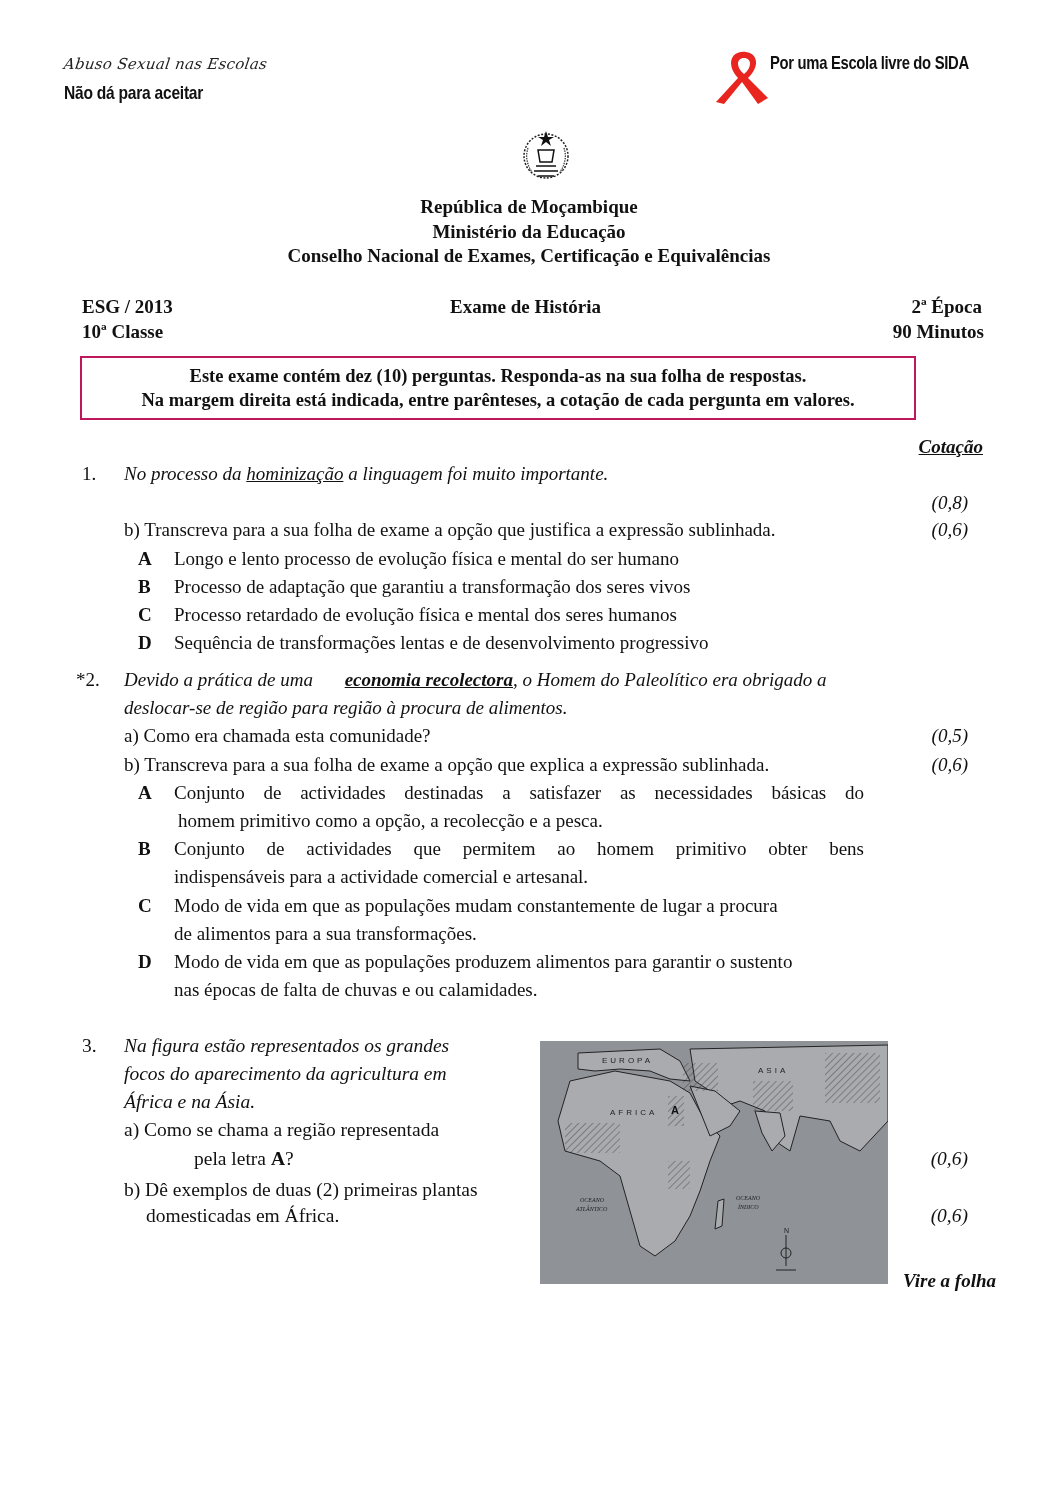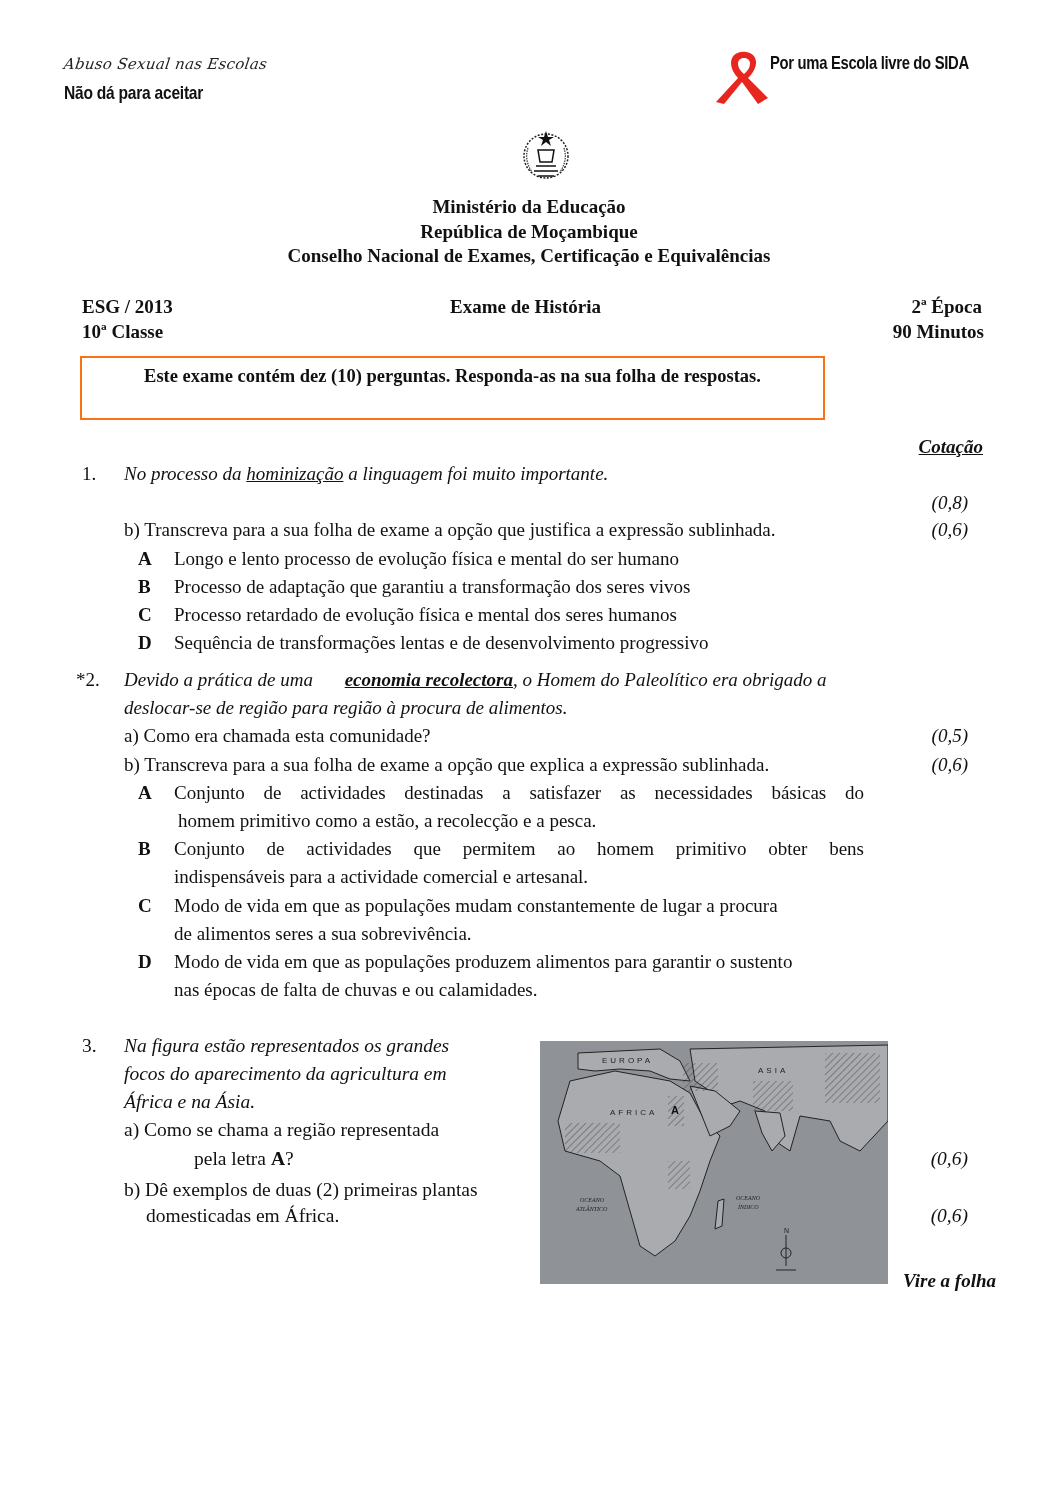--- a/index.html
+++ b/index.html
@@ -9,21 +9,21 @@
   .banner-cursive { left: 64px; top: 55px; font-family: "DejaVu Serif", serif; font-style: italic;
                     font-size: 15px; letter-spacing: 0.3px; color: #222; transform: skewX(-8deg); }
   .banner-bold { left: 64px; top: 82px; font-family: "Liberation Sans", sans-serif; font-weight: bold;
                  font-size: 19px; transform: scaleX(0.82); transform-origin: left; letter-spacing: -0.3px; }
   .ribbon { left: 708px; top: 48px; width: 70px; height: 58px; }
   .sida { left: 770px; top: 52px; font-family: "Liberation Sans", sans-serif; font-weight: bold; font-size: 19px;
           transform: scaleX(0.78); transform-origin: left; letter-spacing: -0.4px; white-space: nowrap; }
   .emblem { left: 516px; top: 128px; width: 60px; height: 58px; }
   .center-head { left: 0; width: 1058px; text-align: center; font-weight: bold; font-size: 19px; line-height: 24.5px; }
   .meta { font-weight: bold; font-size: 19px; line-height: 25px; }
-  .notice { left: 80px; top: 356px; width: 745px; height: 64px; border: 2px solid #f97316; box-sizing: border-box;
+  .notice { left: 80px; top: 356px; width: 836px; height: 64px; border: 2px solid #be185d; box-sizing: border-box;
             text-align: center; font-weight: bold; font-size: 18.5px; line-height: 24px; padding-top: 6px; }
   .cot-head { right: 75px; top: 436px; font-weight: bold; font-style: italic; font-size: 19px;
               text-decoration: underline; }
   .row { left: 0; width: 1058px; height: 28px; font-size: 19px; line-height: 28px; }
   .num { position: absolute; left: 82px; }
   .num.star { left: 76px; }
   .q-text { position: absolute; left: 124px; font-style: italic; }
   .sub { position: absolute; left: 124px; }
   .cot { position: absolute; right: 90px; font-style: italic; }
   .opt-letter { position: absolute; left: 138px; font-weight: bold; }
@@ -48,33 +48,34 @@
 
 <svg class="abs emblem" viewBox="0 0 60 58">
   <circle cx="30" cy="28" r="22" fill="none" stroke="#222" stroke-width="1.5" stroke-dasharray="2 1.5"></circle>
   <polygon points="30,3 32,9 38,9 33,12 35,18 30,14 25,18 27,12 22,9 28,9" fill="#111"></polygon>
   <path d="M22 22 L38 22 L36 34 L24 34 Z" fill="none" stroke="#111" stroke-width="1.5"></path>
   <path d="M20 38 L40 38 M18 43 L42 43 M22 48 L38 48" stroke="#111" stroke-width="1.5"></path>
   <path d="M12 20 Q8 32 16 44 M48 20 Q52 32 44 44" fill="none" stroke="#333" stroke-width="1.2" stroke-dasharray="1.5 1"></path>
 </svg>
 
 <div class="abs center-head" style="top:195px;">
+  <div>República de Moçambique</div>
   <div>Ministério da Educação</div>
-  <div>República de Moçambique</div>
   <div>Conselho Nacional de Exames, Certificação e Equivalências</div>
 </div>
 
 <div class="abs meta" style="left:82px; top:294px;">ESG / 2013</div>
 <div class="abs meta" style="left:82px; top:319px;">10ª Classe</div>
 <div class="abs meta" style="left:450px; top:294px;">Exame de História</div>
 <div class="abs meta" style="right:76px; top:294px;">2ª Época</div>
 <div class="abs meta" style="right:74px; top:319px;">90 Minutos</div>
 
 <div class="abs notice">
   <div>Este exame contém dez (10) perguntas. Responda-as na sua folha de respostas.</div>
+  <div>Na margem direita está indicada, entre parênteses, a cotação de cada pergunta em valores.</div>
 </div>
 
 <div class="abs cot-head">Cotação</div>
 
 <div class="abs row" style="top:460px;">
   <span class="num">1.</span>
   <span class="q-text"><span>No processo da </span><span class="under">hominização</span><span> a linguagem foi muito importante.</span></span>
 </div>
 <div class="abs row" style="top:489px;">
   <span class="cot">(0,8)</span>
@@ -114,35 +115,35 @@
 <div class="abs row" style="top:751px;">
   <span class="sub">b) Transcreva para a sua folha de exame a opção que explica a expressão sublinhada.</span>
   <span class="cot">(0,6)</span>
 </div>
 
 <div class="abs row" style="top:779px;">
   <span class="opt-letter">A</span>
   <span class="justified">Conjunto de actividades destinadas a satisfazer as necessidades básicas do</span>
 </div>
 <div class="abs row" style="top:807px;">
-  <span class="opt-text" style="left:178px;">homem primitivo como a estão, a recolecção e a pesca.</span>
+  <span class="opt-text" style="left:178px;">homem primitivo como a opção, a recolecção e a pesca.</span>
 </div>
 <div class="abs row" style="top:835px;">
   <span class="opt-letter">B</span>
   <span class="justified">Conjunto de actividades que permitem ao homem primitivo obter bens</span>
 </div>
 <div class="abs row" style="top:863px;">
   <span class="opt-text">indispensáveis para a actividade comercial e artesanal.</span>
 </div>
 <div class="abs row" style="top:892px;">
   <span class="opt-letter">C</span>
   <span class="opt-text">Modo de vida em que as populações mudam constantemente de lugar a procura</span>
 </div>
 <div class="abs row" style="top:920px;">
-  <span class="opt-text">de alimentos seres a sua sobrevivência.</span>
+  <span class="opt-text">de alimentos para a sua transformações.</span>
 </div>
 <div class="abs row" style="top:948px;">
   <span class="opt-letter">D</span>
   <span class="opt-text">Modo de vida em que as populações produzem alimentos para garantir o sustento</span>
 </div>
 <div class="abs row" style="top:976px;">
   <span class="opt-text">nas épocas de falta de chuvas e ou calamidades.</span>
 </div>
 
 <div class="abs row q3" style="top:1032px;">

